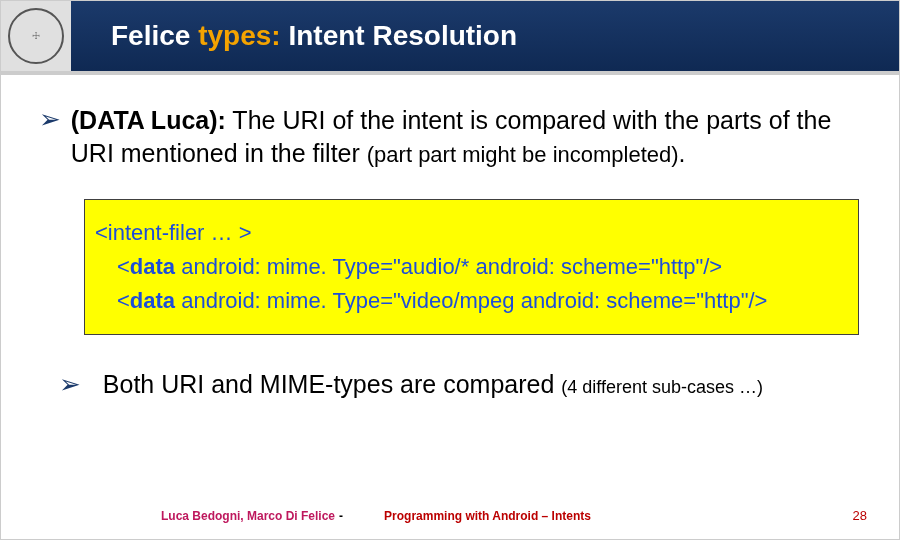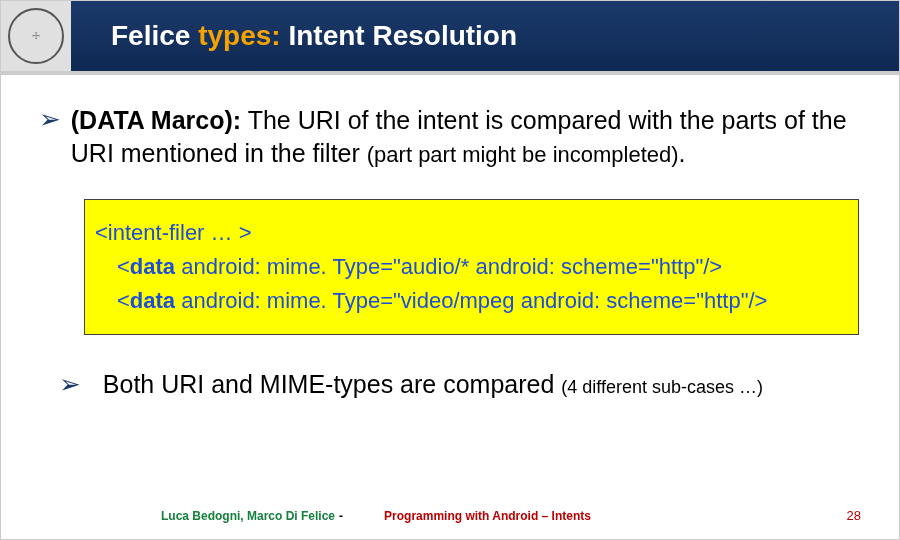--- a/index.html
+++ b/index.html
@@ -121,29 +121,29 @@
   .footer {
     position: absolute;
     bottom: 16px;
     left: 0;
     right: 0;
     display: flex;
     align-items: center;
     font-size: 12px;
   }
   .footer-authors {
-    color: #15803d;
+    color: #be185d;
     font-weight: bold;
     margin-left: 160px;
   }
   .footer-dash { color: #000; font-weight: bold; margin: 0 4px; }
   .footer-topic { color: #b00; font-weight: bold; padding-left: 37px; }
   .footer-page {
     position: absolute;
-    right: 38px;
+    right: 32px;
     bottom: 0;
     color: #b00;
     font-size: 13px;
   }
 </style>
 </head>
 <body>
 
 <div class="slide">
 
@@ -155,21 +155,21 @@
       <span>Felice </span><span class="accent">types:</span><span> Intent Resolution</span>
     </div>
   </div>
   <div class="header-bot"></div>
 
   <div class="content">
 
     <div class="bullet-row">
       <div class="bullet-mark">➢</div>
       <div class="bullet-text">
-        <span class="bold">(DATA Marco):</span><span> The URI of the intent is compared with the parts of the URI mentioned in the filter </span><span class="paren-sm">(part part might be incompleted)</span><span>.</span>
+        <span class="bold">(DATA Luca):</span><span> The URI of the intent is compared with the parts of the URI mentioned in the filter </span><span class="paren-sm">(part part might be incompleted)</span><span>.</span>
       </div>
     </div>
 
     <div class="code-box">
       <div>&lt;intent-filer … &gt;</div>
       <span class="ind">
         <span>&lt;</span><span class="bold">data</span><span> android: mime. Type="audio/*  android: scheme="http"/&gt;</span>
       </span>
       <span class="ind">
         <span>&lt;</span><span class="bold">data</span><span> android: mime. Type="video/mpeg  android: scheme="http"/&gt;</span>

